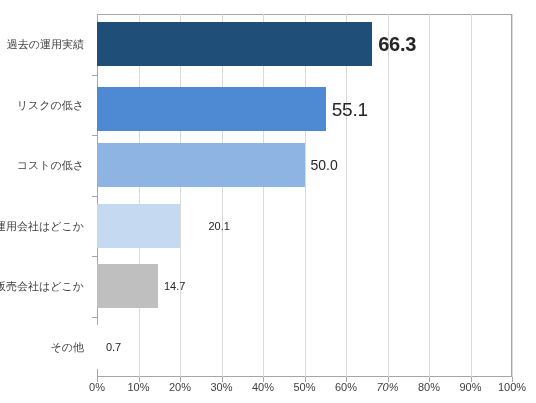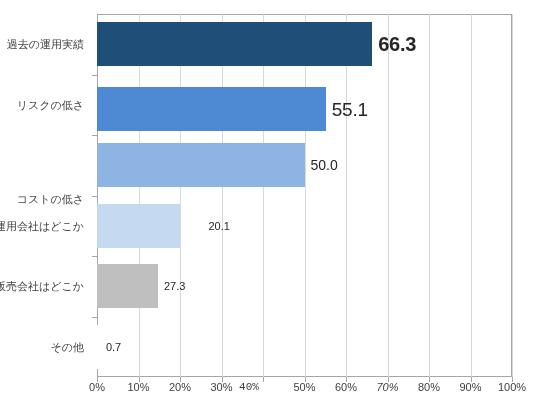--- a/index.html
+++ b/index.html
@@ -168,46 +168,46 @@
       <div class="bar-row" style="top: 143px; height: 44px;">
         <div class="bar" style="left: 97px; width: 207.5px; background: rgb(141, 180, 226);"></div>
         <div class="bar-value v-med" style="left: 310.5px;">50.0</div>
       </div>
       <div class="bar-row" style="top: 204px; height: 44px;">
         <div class="bar" style="left: 97px; width: 83.415px; background: rgb(197, 217, 241);"></div>
         <div class="bar-value v-small" style="left: 186.415px; margin-left: 22px;">20.1</div>
       </div>
       <div class="bar-row" style="top: 264px; height: 44px;">
         <div class="bar" style="left: 97px; width: 61.005px; background: rgb(191, 191, 191);"></div>
-        <div class="bar-value v-small" style="left: 164.005px;">27.3</div>
+        <div class="bar-value v-small" style="left: 164.005px;">14.7</div>
       </div>
       <div class="bar-row" style="top: 325px; height: 44px;">
         <div class="bar" style="left: 97px; width: 2.905px; background: rgb(255, 255, 255);"></div>
         <div class="bar-value v-small" style="left: 105.905px;">0.7</div>
       </div>
     </div>
   <div id="cat-labels-layer">
       <div class="cat-label" style="top: 44.25px;">過去の運用実績</div>
       <div class="cat-label" style="top: 104.75px;">リスクの低さ</div>
-      <div class="cat-label" style="top: 165.25px; margin-top: 34px;">コストの低さ</div>
+      <div class="cat-label" style="top: 165.25px;">コストの低さ</div>
       <div class="cat-label" style="top: 225.75px;">運用会社はどこか</div>
       <div class="cat-label" style="top: 286.25px;">販売会社はどこか</div>
       <div class="cat-label" style="top: 346.75px; margin-left: 47px;">その他</div>
     </div>
   <div id="xticks-layer">
       <div class="xtick-mark" style="left: 97px;"></div>
       <div class="xtick-label" style="left: 97px;">0%</div>
       <div class="xtick-mark" style="left: 138.5px;"></div>
       <div class="xtick-label" style="left: 138.5px;">10%</div>
       <div class="xtick-mark" style="left: 180px;"></div>
       <div class="xtick-label" style="left: 180px;">20%</div>
       <div class="xtick-mark" style="left: 221.5px;"></div>
       <div class="xtick-label" style="left: 221.5px;">30%</div>
       <div class="xtick-mark" style="left: 263px;"></div>
-      <div class="xtick-label" style="left: 249px; font-family: Liberation Mono, monospace;">40%</div>
+      <div class="xtick-label" style="left: 263px;">40%</div>
       <div class="xtick-mark" style="left: 304.5px;"></div>
       <div class="xtick-label" style="left: 304.5px;">50%</div>
       <div class="xtick-mark" style="left: 346px;"></div>
       <div class="xtick-label" style="left: 346px;">60%</div>
       <div class="xtick-mark" style="left: 387.5px;"></div>
       <div class="xtick-label" style="left: 387.5px; font-style: italic;">70%</div>
       <div class="xtick-mark" style="left: 429px;"></div>
       <div class="xtick-label" style="left: 429px;">80%</div>
       <div class="xtick-mark" style="left: 470.5px;"></div>
       <div class="xtick-label" style="left: 470.5px;">90%</div>

